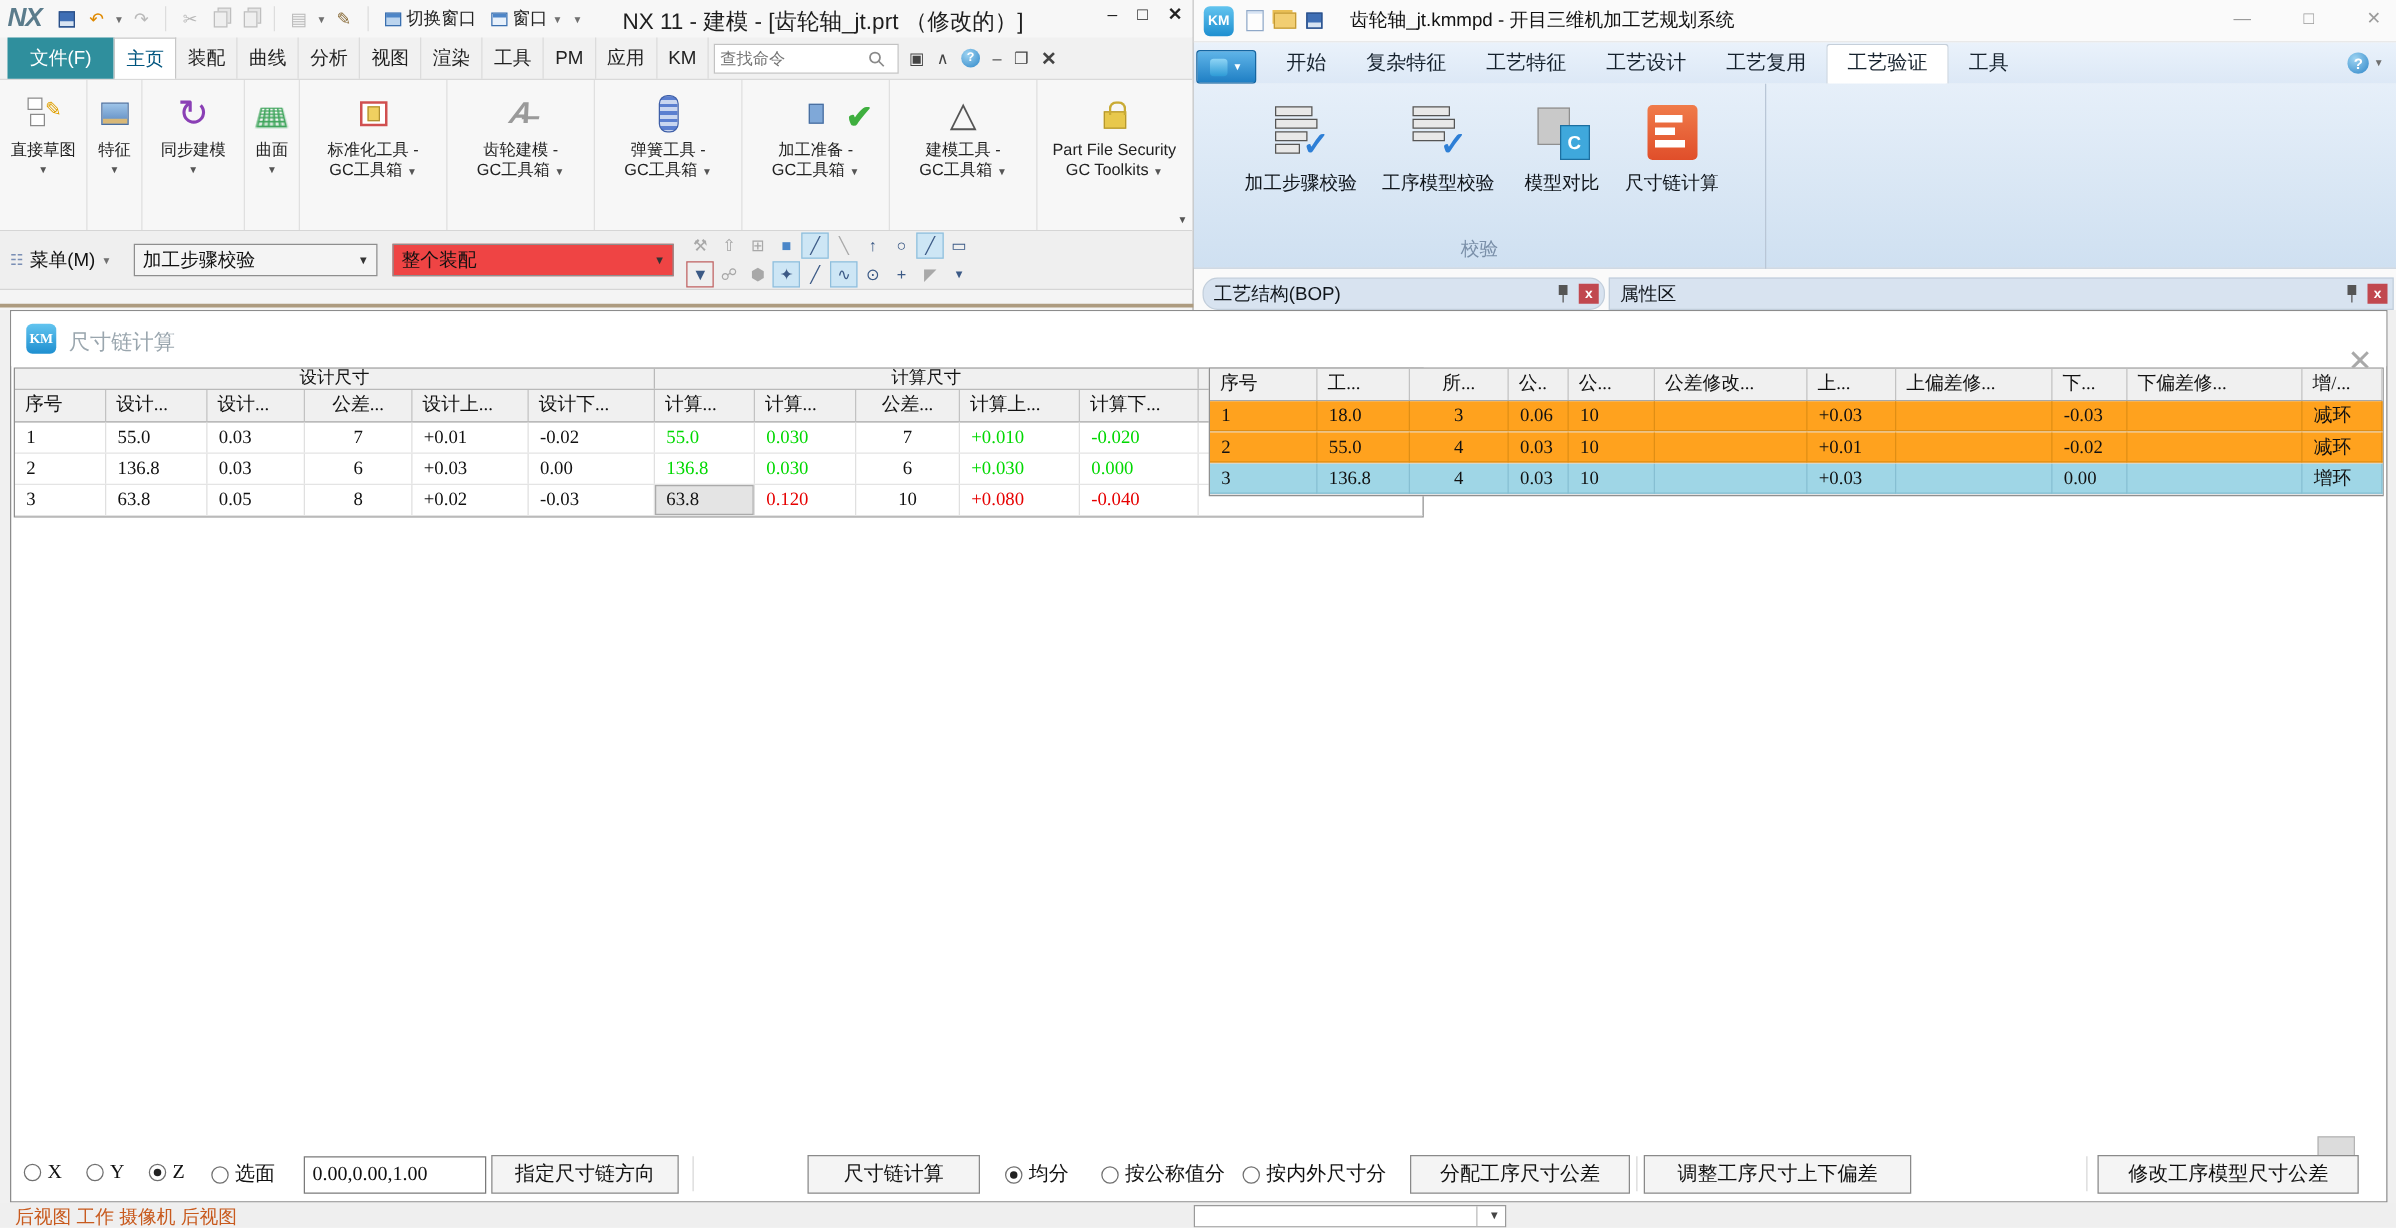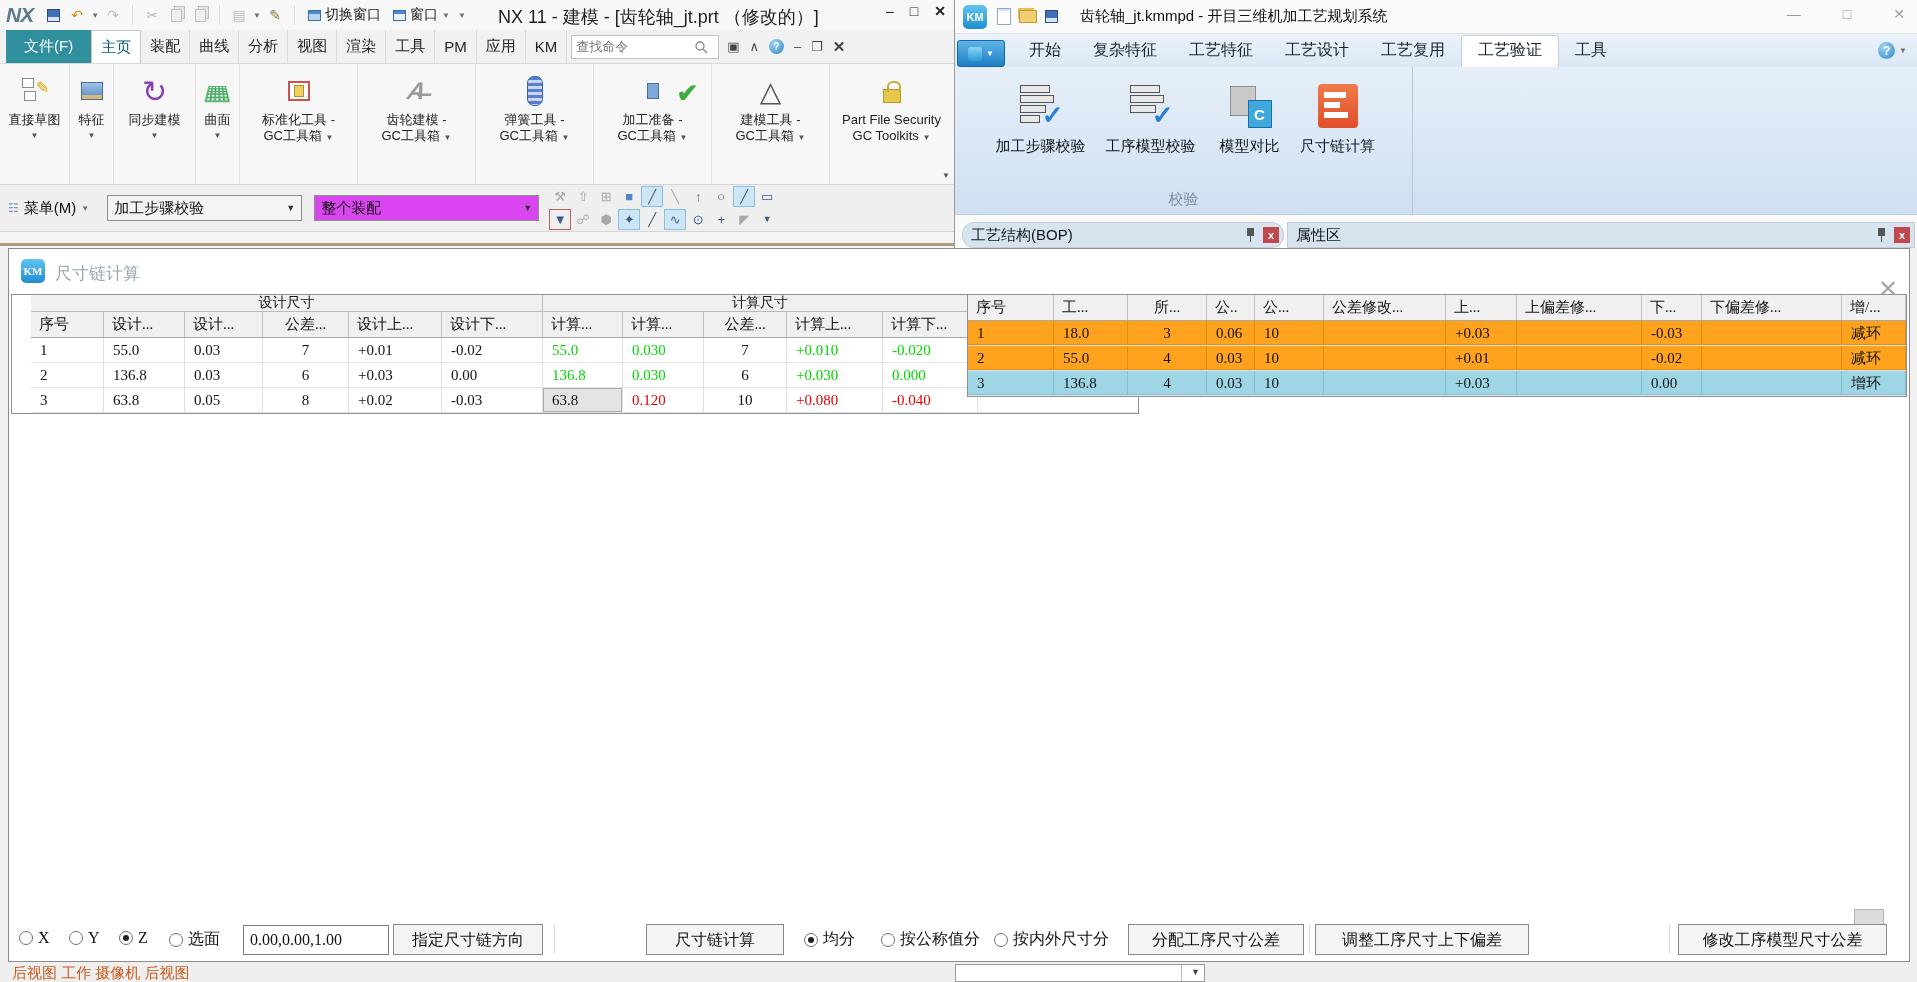--- a/index.html
+++ b/index.html
@@ -41,21 +41,21 @@
   .pencil-sq i { position:absolute; border:1px solid #8B8B8B; background:#fff; width:12px; height:10px; font-style:normal; }
   .spring { width:16px; height:30px; border-radius:7px; background:repeating-linear-gradient(#5B7FD0 0 3px, #C9D6F0 3px 6px); border:1px solid #3E5FA8; }
   .lock { position:relative; width:18px; height:14px; background:#E8C84C; border:1px solid #B7982D; margin-top:10px; }
   .lock:before { content:""; position:absolute; left:3px; top:-9px; width:10px; height:9px; border:2px solid #C9AB35; border-bottom:none; border-radius:6px 6px 0 0; }
   .rib-end-caret { position:absolute; right:3px; bottom:4px; font-size:8px; color:#555; }
 
   
   #nx-toolbar { position:absolute; left:0; top:185px; width:100%; height:47px; background:#EFEFEF; border-bottom:1px solid #D5D5D5; display:flex; align-items:center; }
   .menu-btn { display:flex; align-items:center; gap:5px; font-size:15px; padding:0 8px; }
   .combo { height:26px; border:1px solid #8E8E8E; background:#F4F4F4; display:flex; align-items:center; justify-content:space-between; font-size:15px; padding:0 6px; }
-  .combo.white { background:#d946ef; }
+  .combo.white { background:#ef4444; }
   .combo .carv { font-size:9px; color:#333; }
   .mini-grid { display:grid; grid-template-rows:22px 22px; grid-auto-flow:column; gap:1px; margin-left:10px; }
   .mi { width:22px; height:21px; display:flex; align-items:center; justify-content:center; font-size:13px; color:#3C5A86; }
   .mi.on { background:#CDE6F5; border:1px solid #8FBEDC; }
   .mi.dim2 { color:#A8A8A8; }
   #nx-gfx-line { position:absolute; left:0; top:243px; width:955px; height:3px; background:#AD9B7F; }
 
   
   #km-win { position:absolute; left:955px; top:0; width:962px; height:248px; background:#FAFAFA; }
   #km-titlebar { position:absolute; left:0; top:0; width:100%; height:34px; background:#FAFAFA; border-bottom:1px solid #E3E3E3; display:flex; align-items:center; }
@@ -423,21 +423,21 @@
   </div>
 </div>
 
 <div id="dialog">
   <div id="dlg-titlebar">
     <span class="km-logo">KM</span>
     <span id="dlg-title">尺寸链计算</span>
     <span id="dlg-close">✕</span>
   </div>
 
-  <div id="table-left" class="dtable" style="width: 1128px; padding-left: 19px;">
+  <div id="table-left" class="dtable" style="width: 1128px;">
       <div class="t-groups">
         <div class="t-group" style="width: 512px;">设计尺寸</div>
         <div class="t-group" style="width: 435px;">计算尺寸</div>
       </div>
       <div class="t-head">
         <div class="t-hcell" style="width: 73px;">序号</div>
         <div class="t-hcell" style="width: 81px;">设计...</div>
         <div class="t-hcell" style="width: 78px;">设计...</div>
         <div class="t-hcell" style="width: 86px; text-align: center; padding-left: 0px;">公差...</div>
         <div class="t-hcell" style="width: 93px;">设计上...</div>

